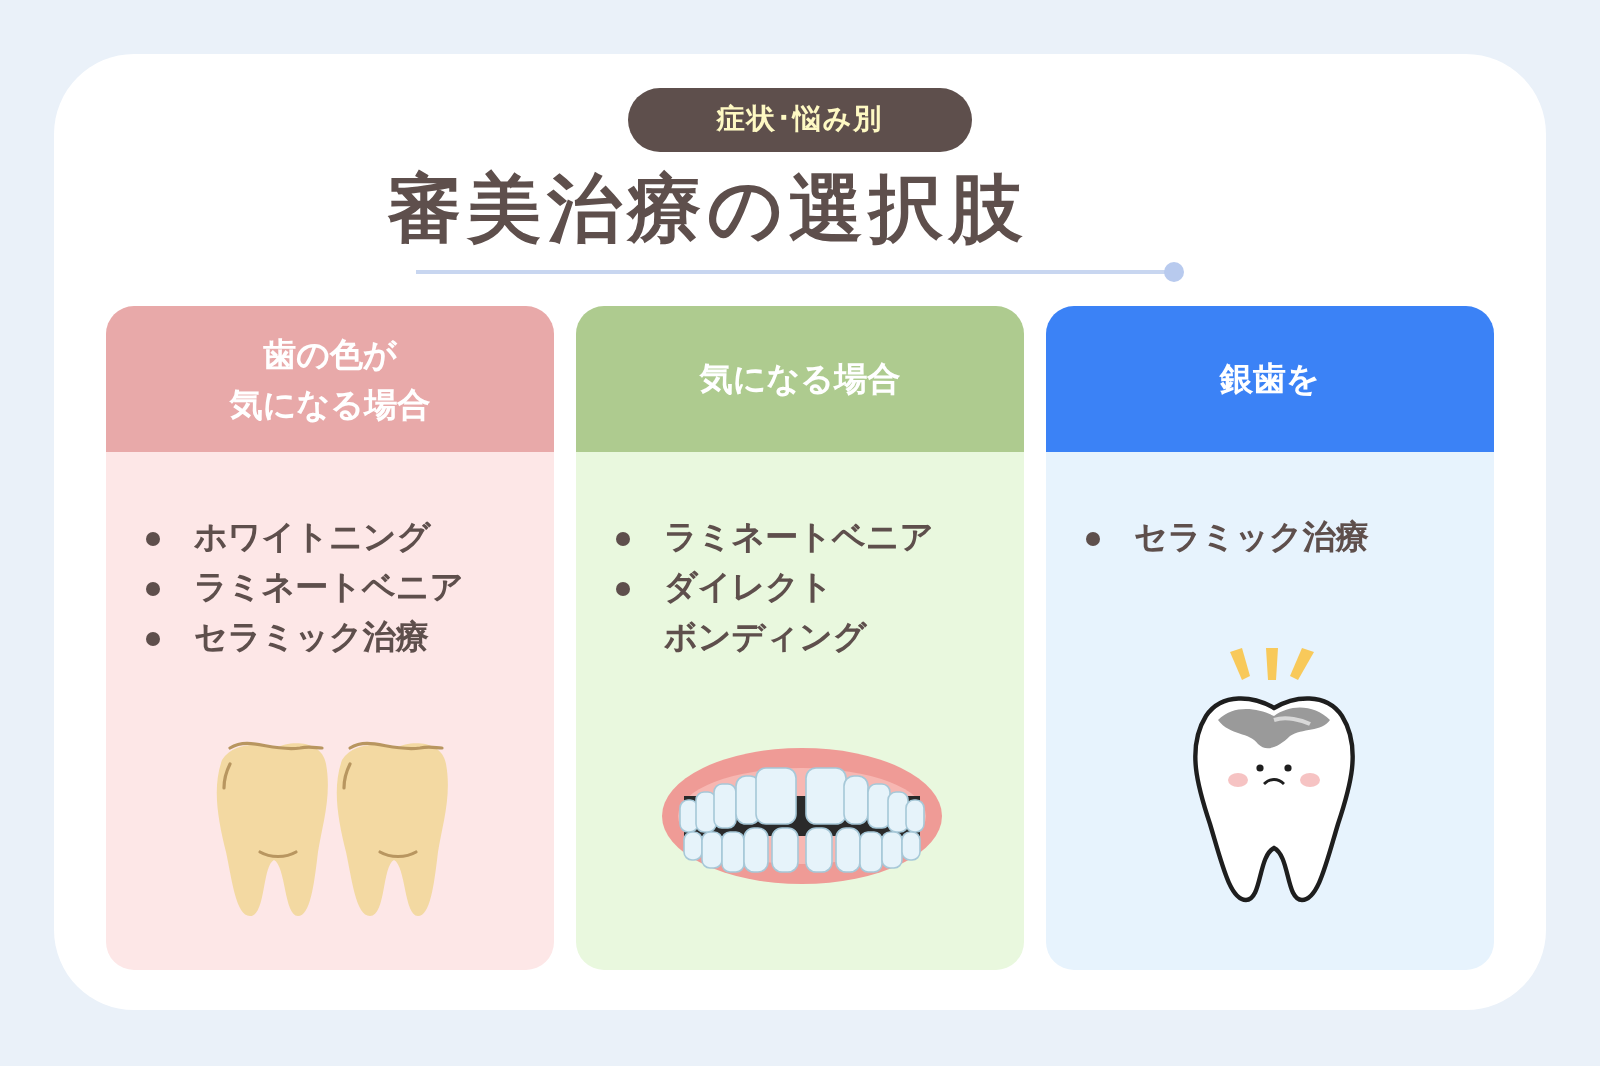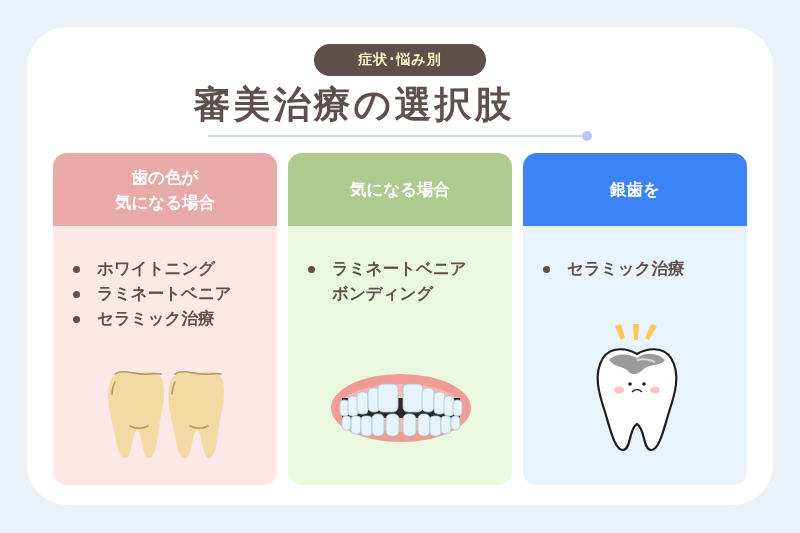--- a/index.html
+++ b/index.html
@@ -57,20 +57,21 @@
   </div>
 </div>
 
 <div class="col c2">
   <div class="head">
     <span>気になる場合</span>
   </div>
   <div class="body">
     <ul>
       <li><span class="dot"></span><span>ラミネートベニア</span></li>
+      <li><span class="dot"></span><span>ダイレクト</span></li>
       <li style="padding-left:24px"><span>ボンディング</span></li>
     </ul>
     <svg class="illus" style="left:42px;top:146px" width="142" height="72" viewBox="0 0 142 72">
       <ellipse cx="71" cy="36" rx="70" ry="34" fill="#ef9b96"></ellipse>
       <ellipse cx="71" cy="36" rx="62" ry="24" fill="#f7b7b2"></ellipse>
       <rect x="12" y="26" width="118" height="20" fill="#2a2a2a"></rect>
       <g fill="#e6f3fa" stroke="#a6c8d8" stroke-width="0.8">
         <rect x="10" y="28" width="9" height="16" rx="4"></rect>
         <rect x="18" y="24" width="10" height="20" rx="4"></rect>
         <rect x="27" y="20" width="11" height="22" rx="4"></rect>

